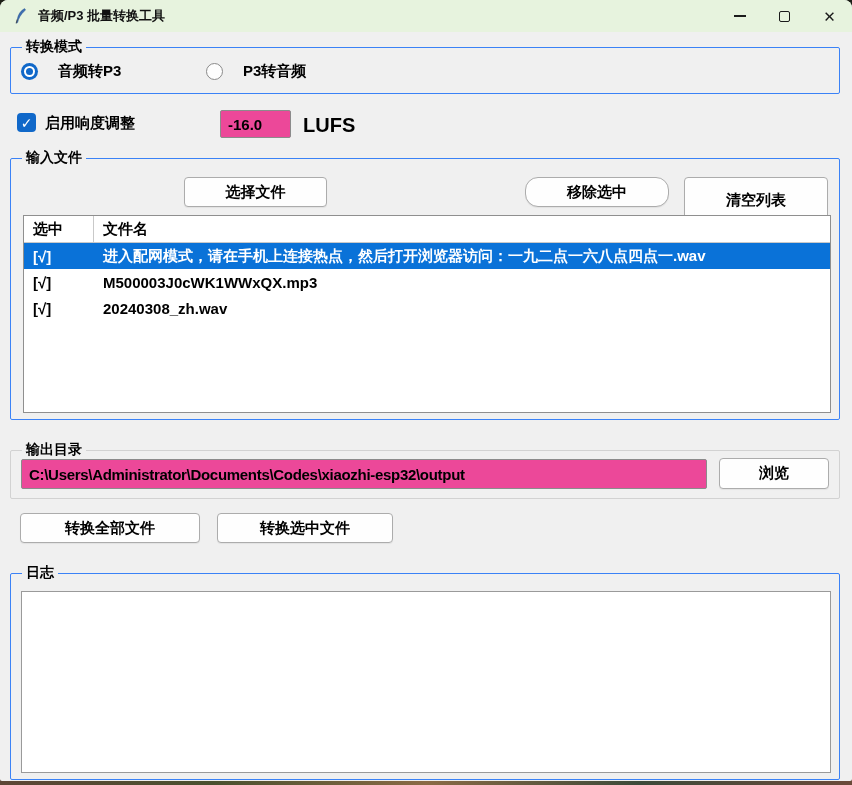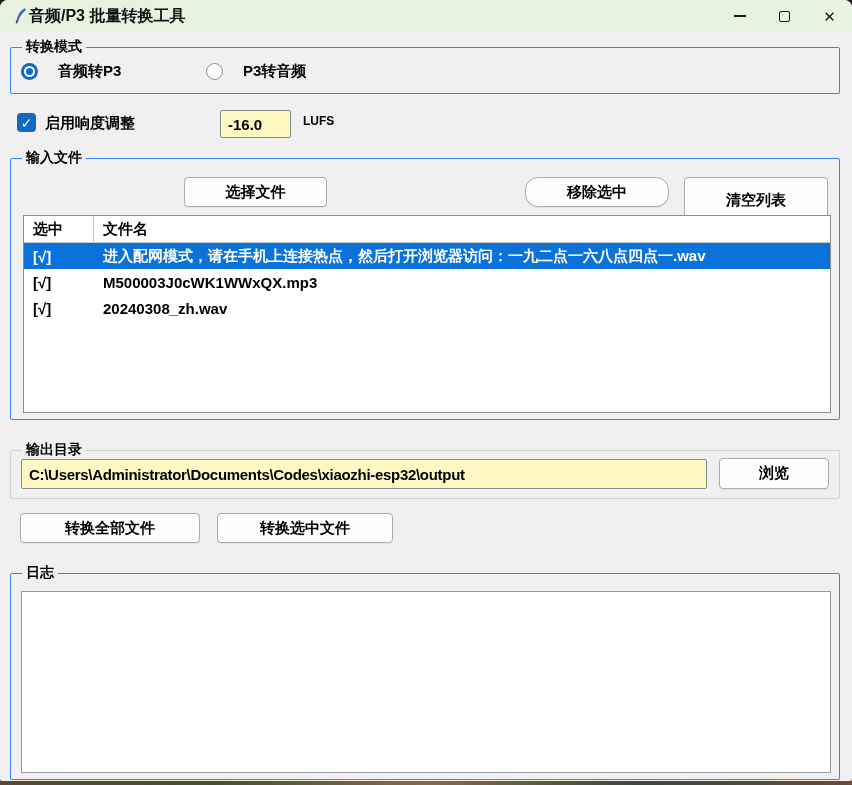--- a/index.html
+++ b/index.html
@@ -11,21 +11,21 @@
   }
   .desktop-strip { position:absolute; left:0; bottom:0; width:852px; height:6px;
     background:linear-gradient(90deg,#5d4636,#49502f,#8a6a45,#3c4a3a,#6b4a3a); }
   .window {
     position:absolute; left:0; top:0; width:852px; height:781px;
     background:#f0f0f0; border-radius:8px 8px 2px 2px; overflow:hidden;
   }
   
   .titlebar { height:32px; background:#e7f3de; display:flex; align-items:center; }
   .titlebar .app-icon { margin-left:13px; width:16px; height:16px; display:flex; align-items:center; justify-content:center; }
-  .titlebar .title { font-size:16px; font-weight:600; color:#111; }
+  .titlebar .title { margin-left:9px; font-size:13px; font-weight:600; color:#111; }
   .titlebar .spacer { flex:1; }
   .cap-btn { width:45px; height:32px; display:flex; align-items:center; justify-content:center; cursor:default; }
   .glyph-min { width:12px; height:2px; background:#1a1a1a; }
   .glyph-max { width:11px; height:11px; border:1.3px solid #1a1a1a; border-radius:2px; }
   .glyph-close { font-size:15px; color:#1a1a1a; line-height:1; }
   
   .groupbox { position:absolute; border:1px solid #3b82f6; border-radius:2px; }
   .groupbox > .gb-label {
     position:absolute; top:-10px; left:11px; background:#f0f0f0;
     padding:0 4px; font-size:14px; font-weight:700; color:#000; white-space:nowrap;
@@ -37,21 +37,21 @@
   .radio.on { background:#1068c9; display:flex; align-items:center; justify-content:center; }
   .radio.on .ring { width:11px; height:11px; border-radius:50%; background:#fff; display:flex; align-items:center; justify-content:center; }
   .radio.on .dot { width:7px; height:7px; border-radius:50%; background:#1068c9; }
   .radio.off { background:#fdfdfd; border:1px solid #8a8a8a; }
   .radio-label { font-size:15px; font-weight:700; color:#000; }
   
   .checkbox { position:absolute; width:19px; height:19px; border-radius:4px; background:#1068c9;
     color:#fff; font-size:14px; font-weight:700; display:flex; align-items:center; justify-content:center; }
   .field-label { position:absolute; font-size:15px; font-weight:700; color:#000; }
   .entry {
-    background:#fef9c3; border:1px solid #8b8b8b; border-radius:2px;
+    background:#ec4899; border:1px solid #8b8b8b; border-radius:2px;
     font-family:"Liberation Sans","DejaVu Sans",sans-serif;
     font-size:15px; font-weight:700; color:#000; padding:0 7px; outline:none;
   }
   
   .btn {
     position:absolute; background:#fefefe; border:1px solid #acacac; border-radius:4px;
     font-size:15px; font-weight:700; color:#000; display:flex; align-items:center; justify-content:center;
     box-shadow:0 1px 1px rgba(0,0,0,0.06); cursor:default;
   }
   
@@ -107,21 +107,21 @@
     <div class="radio-opt" style="left:195px; top:14px;">
       <span class="radio off"></span>
       <span class="radio-label">P3转音频</span>
     </div>
   </div>
 
   <div style="position:absolute; left:0; top:108px; width:852px; height:34px;">
     <span class="checkbox" style="left:17px; top:5px;">✓</span>
     <span class="field-label" style="left:45px; top:6px;">启用响度调整</span>
     <input class="entry" style="position: absolute; left: 220px; top: 2px; width: 71px; height: 28px;" value="-16.0">
-    <span class="field-label" style="left:303px; top:6px; font-size:12px;">LUFS</span>
+    <span class="field-label" style="left:303px; top:6px; font-size:20px;">LUFS</span>
   </div>
 
   <div class="groupbox" style="left:10px; top:158px; width:830px; height:262px;text-decoration:underline;">
     <span class="gb-label">输入文件</span>
     <div class="btn" style="left:173px; top:18px; width:143px; height:30px;text-align:right;">选择文件</div>
     <div class="btn" style="left:514px; top:18px; width:144px; height:30px;border-radius:13px;">移除选中</div>
     <div class="btn" style="left:673px; top:18px; width:144px; height:46px;">清空列表</div>
 
     <div class="ftable" style="left:12px; top:56px; width:808px; height:198px;">
       <div class="t-head">

